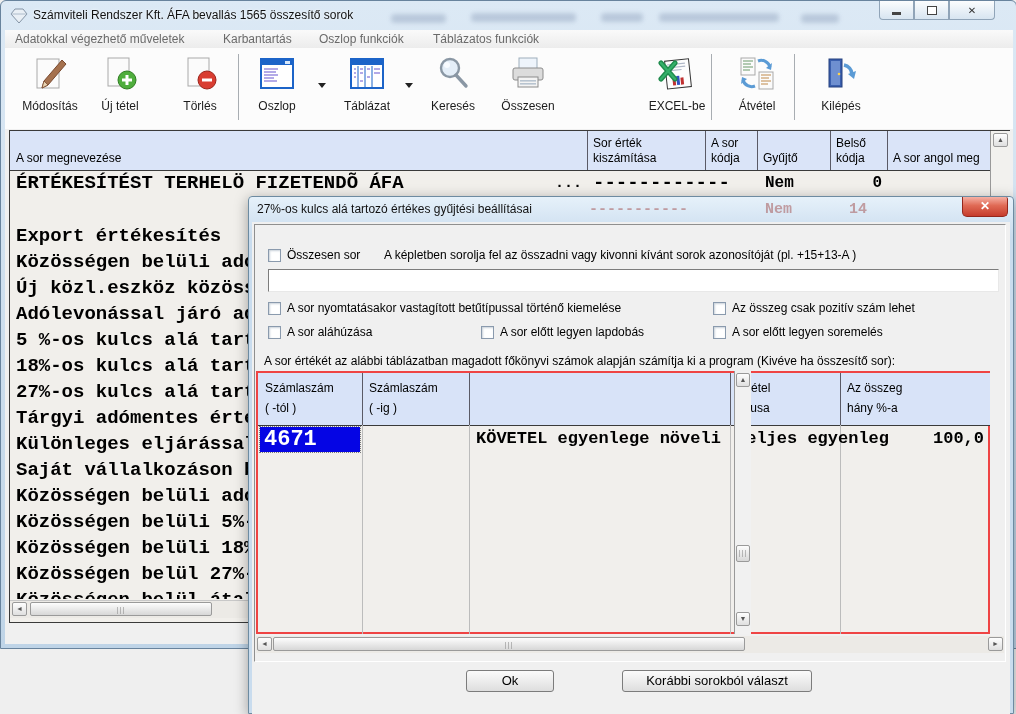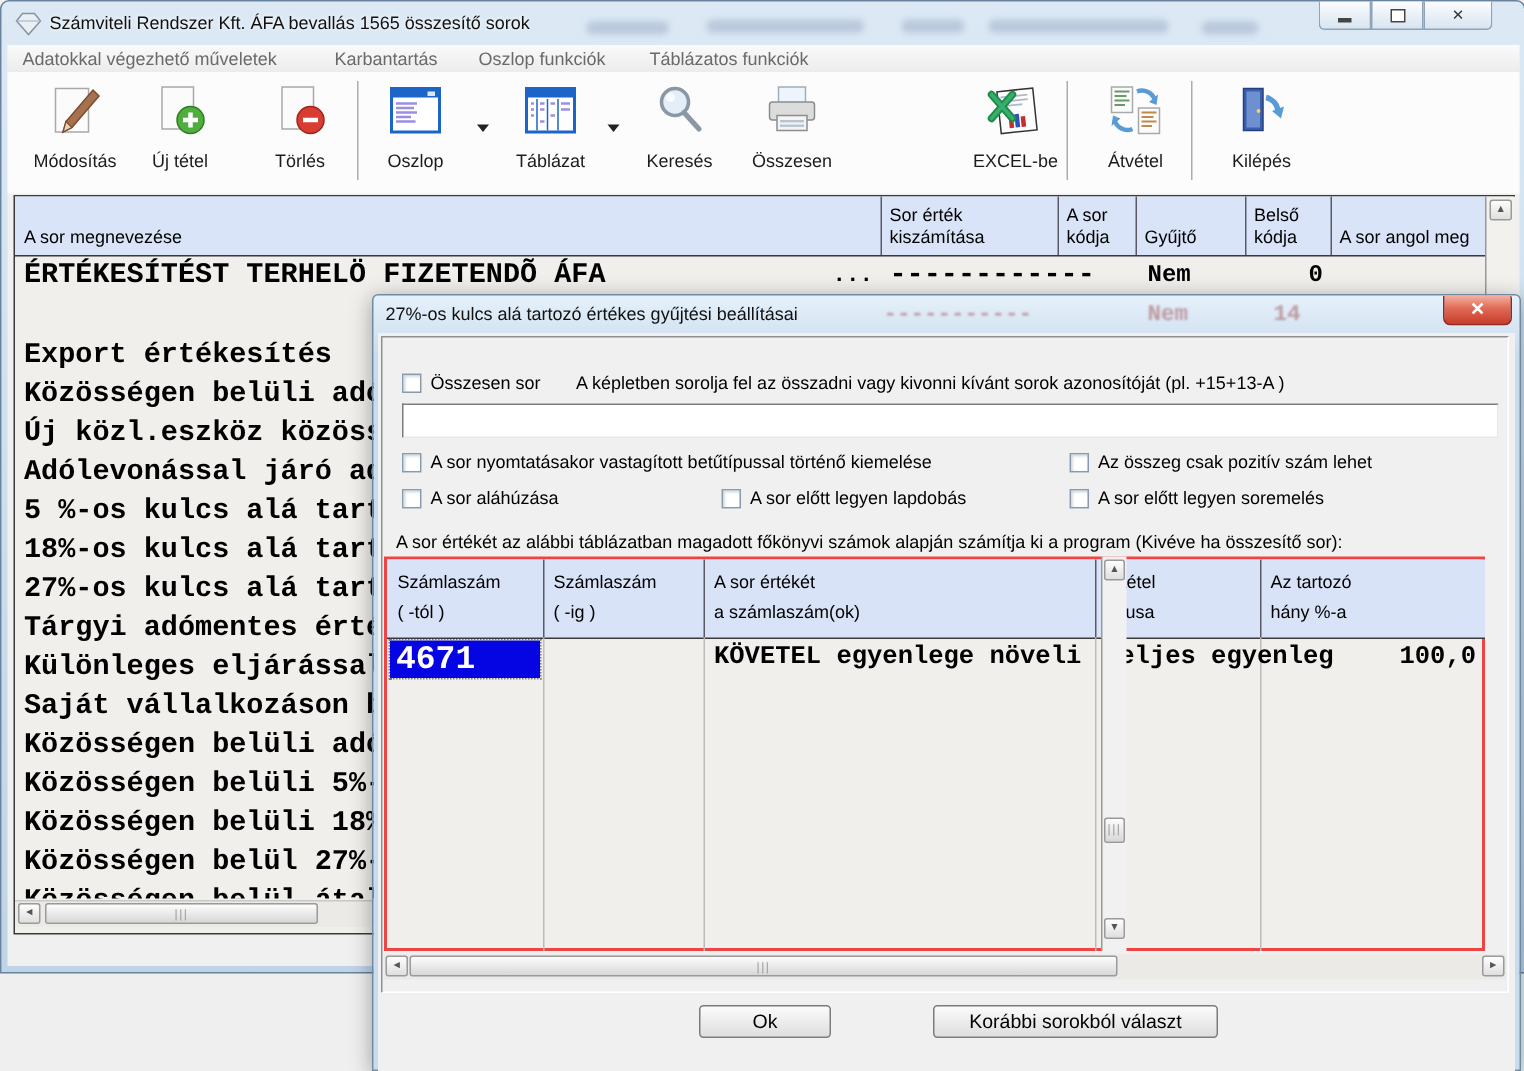--- a/index.html
+++ b/index.html
@@ -304,25 +304,23 @@
     <div class="dgrid">
       <div class="dghead">
         <div class="hsep" style="left:104px"></div>
           <div class="hsep" style="left:211px"></div>
         <div class="hsep" style="left:472px"></div>
           <div class="hsep" style="left:582px"></div>
         <div class="dhcell" style="left:7px">Számlaszám
 ( -tól )</div>
         <div class="dhcell" style="left:111px">Számlaszám
 ( -ig )</div>
-        <div class="dhcell" style="left:218px">A sor értékét
-a számlaszám(ok)</div>
         <div class="dhcell" style="left:479px">A tétel
 típusa</div>
-        <div class="dhcell" style="left:589px">Az tartozó
+        <div class="dhcell" style="left:589px">Az összeg
 hány %-a</div>
       </div>
       <div class="dcolline" style="left:104px"></div>
         <div class="dcolline" style="left:211px"></div>
       <div class="dcolline" style="left:472px"></div>
         <div class="dcolline" style="left:582px"></div>
 
       <div class="selcell mono">4671</div>
       <div class="dcell mono" style="left:218px">KÖVETEL egyenlege növeli</div>
       <div class="dcell mono" style="left:478px">Teljes egyenleg</div>

